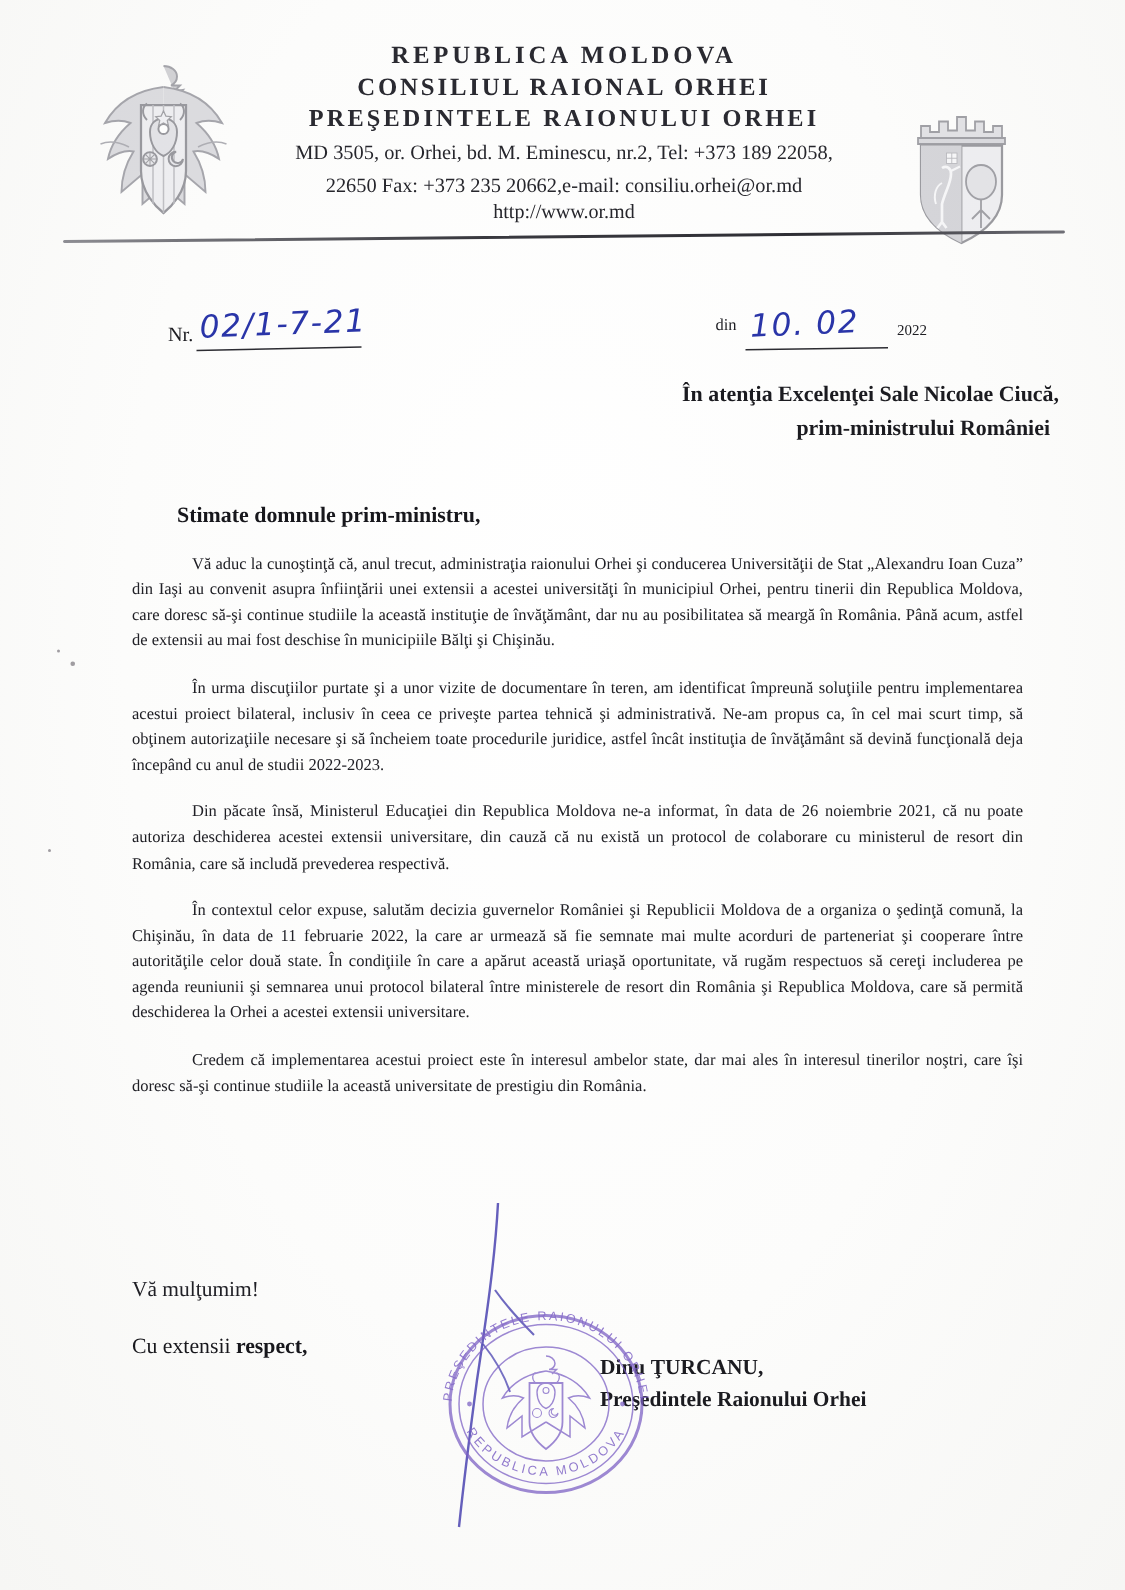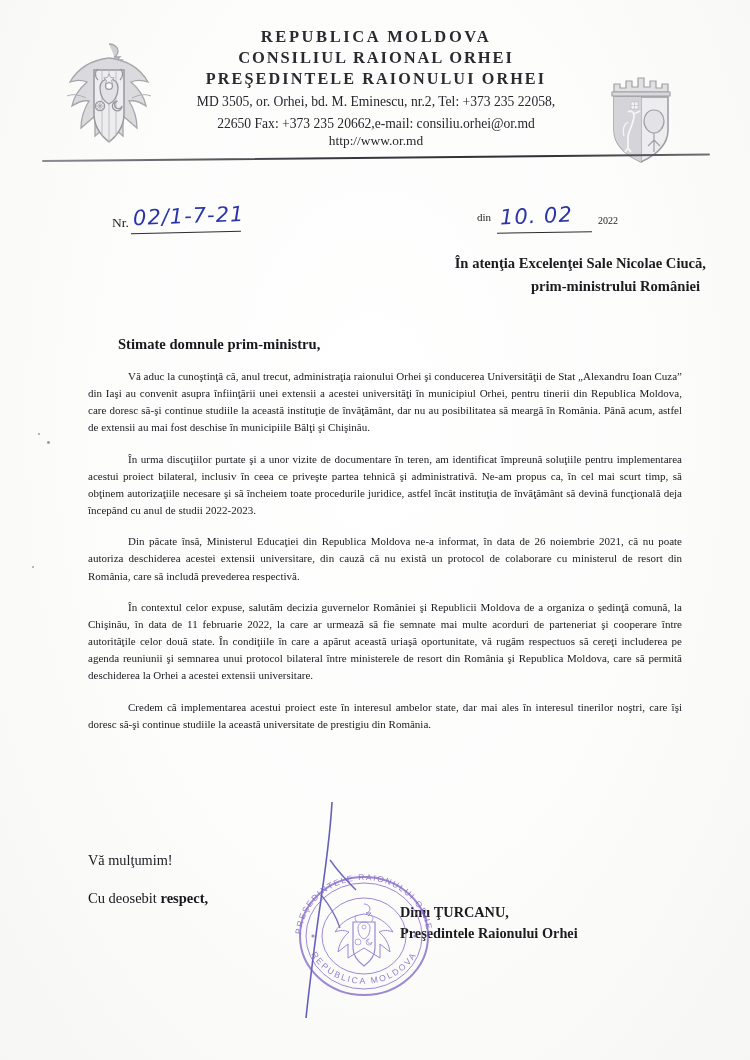--- a/index.html
+++ b/index.html
@@ -117,21 +117,21 @@
 
           <path d="M24 62 C16 58 10 58 5 60 M70 62 C78 58 84 58 89 60" stroke="#80808a" stroke-width="1"></path>
         </g>
       </svg>
     </div>
 
     <div class="head-text">
       <div class="head-line1">REPUBLICA  MOLDOVA</div>
       <div class="head-line2">CONSILIUL RAIONAL ORHEI</div>
       <div class="head-line3">PREŞEDINTELE  RAIONULUI  ORHEI</div>
-      <div class="head-addr">MD 3505, or. Orhei, bd. M. Eminescu, nr.2, Tel: +373  235 22058,</div>
+      <div class="head-addr">MD 3505, or. Orhei, bd. M. Eminescu, nr.2, Tel: +373  189 22058,</div>
       <div class="head-addr">22650 Fax:  +373  235  20662,e-mail: consiliu.orhei@or.md</div>
       <div class="head-url">http://www.or.md</div>
     </div>
 
     <div class="arms-right">
       <svg viewBox="0 0 86 102" width="86" height="102">
         <g stroke="#70707a" fill="none" stroke-width="1.2">
 
           <path d="M16 26 L16 18 L22 18 L22 22 L28 22 L28 15 L34 15 L34 21 L40 21
                    L40 12 L46 12 L46 21 L52 21 L52 15 L58 15 L58 22 L64 22 L64 18
@@ -182,21 +182,21 @@
   <div class="body">
     <p>Vă aduc la cunoştinţă că, anul trecut, administraţia raionului Orhei şi conducerea Universităţii de Stat „Alexandru Ioan Cuza” din Iaşi au convenit asupra înfiinţării unei extensii a acestei universităţi în municipiul Orhei, pentru tinerii din Republica Moldova, care doresc să-şi continue studiile la această instituţie de învăţământ, dar nu au posibilitatea să meargă în România. Până acum, astfel de extensii au mai fost deschise în municipiile Bălţi şi Chişinău.</p>
     <p>În urma discuţiilor purtate şi a unor vizite de documentare în teren, am identificat împreună soluţiile pentru implementarea acestui proiect bilateral, inclusiv în ceea ce priveşte partea tehnică şi administrativă. Ne-am propus ca, în cel mai scurt timp, să obţinem autorizaţiile necesare şi să încheiem toate procedurile juridice, astfel încât instituţia de învăţământ să devină funcţională deja începând cu anul de studii 2022-2023.</p>
     <p>Din păcate însă, Ministerul Educaţiei din Republica Moldova ne-a informat, în data de 26 noiembrie 2021, că nu poate autoriza deschiderea acestei extensii universitare, din cauză că nu există un protocol de colaborare cu ministerul de resort din România, care să includă prevederea respectivă.</p>
     <p>În contextul celor expuse, salutăm decizia guvernelor României şi Republicii Moldova de a organiza o şedinţă comună, la Chişinău, în data de 11 februarie 2022, la care ar urmează să fie semnate mai multe acorduri de parteneriat şi cooperare între autorităţile celor două state. În condiţiile în care a apărut această uriaşă oportunitate, vă rugăm respectuos să cereţi includerea pe agenda reuniunii şi semnarea unui protocol bilateral între ministerele de resort din România şi Republica Moldova, care să permită deschiderea la Orhei a acestei extensii universitare.</p>
     <p>Credem că implementarea acestui proiect este în interesul ambelor state, dar mai ales în interesul tinerilor noştri, care îşi doresc să-şi continue studiile la această universitate de prestigiu din România.</p>
   </div>
 
   <div class="thanks">Vă mulţumim!</div>
   <div class="respect">
-    <span>Cu deosebit </span><b>respect,</b>
+    <span>Cu extensii </span><b>respect,</b>
   </div>
 
   <div class="signature">
     <div>Dinu ŢURCANU,</div>
     <div>Preşedintele Raionului Orhei</div>
   </div>
 
   <svg class="sig-stroke" viewBox="0 0 120 220">
     <path d="M32 2 C30 40 24 80 18 120 C14 150 10 180 6 218" stroke="#4a43b0" stroke-width="1.6" fill="none" opacity=".85"></path>
     <path d="M30 60 C40 74 48 82 56 90" stroke="#4a43b0" stroke-width="1.4" fill="none" opacity=".8"></path>

